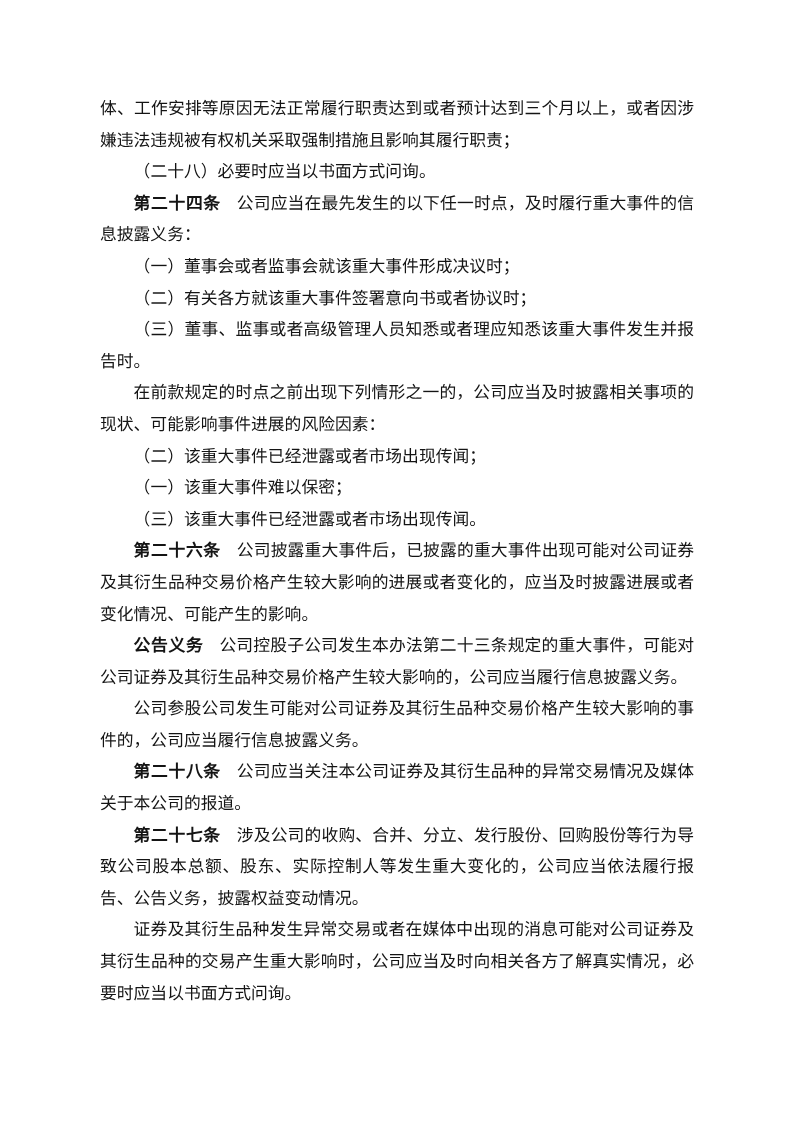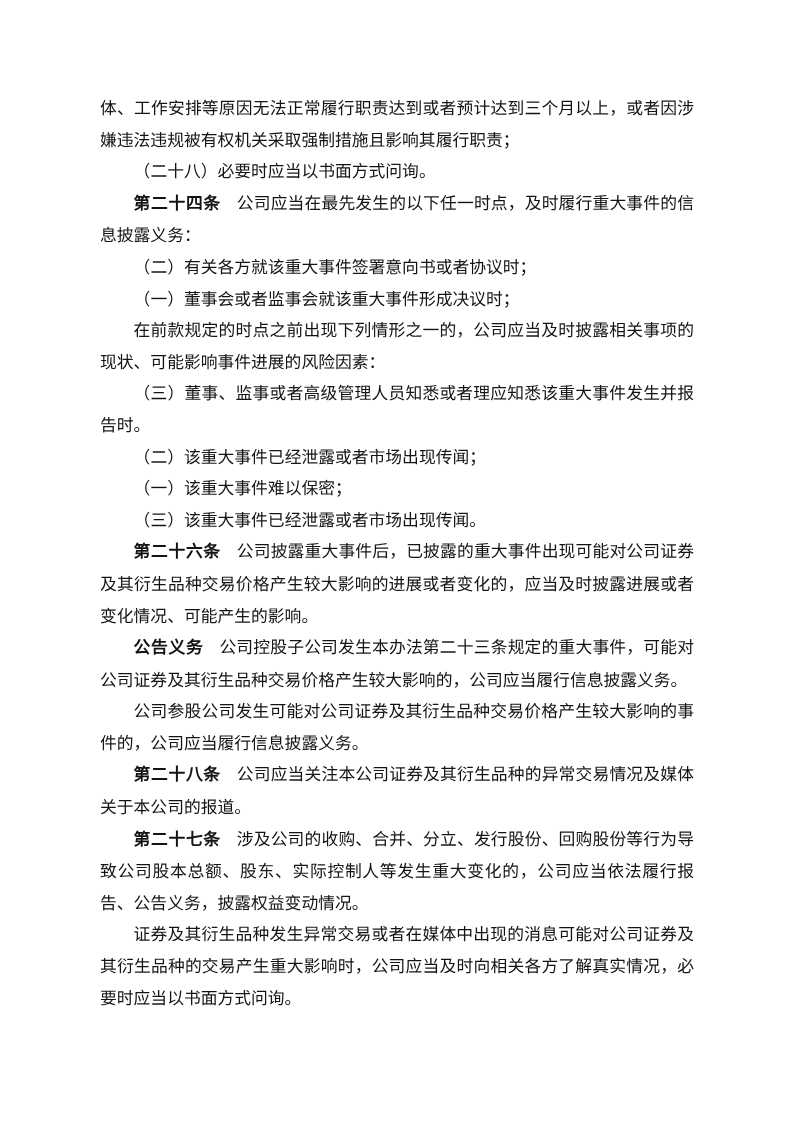--- a/index.html
+++ b/index.html
@@ -27,45 +27,45 @@
     line-height: 31.6px;
     color: #141414;
     text-align: justify;
     text-justify: inter-ideograph;
     word-break: break-all;
   }
   .indent {
     text-indent: 2em;
   }
   .article-label {
-    font-family: Liberation Mono, monospace;
+    font-family: Liberation Serif, serif;
     font-weight: 700;
     margin-right: 0.95em;
     letter-spacing: 0.5px;
   }
 </style>
 </head>
 <body>
 
 <div class="page">
   <div class="content">
 
     <p class="para"><span>体、工作安排等原因无法正常履行职责达到或者预计达到三个月以上，或者因涉嫌违法违规被有权机关采取强制措施且影响其履行职责；</span></p>
 
     <p class="para indent"><span>（二十八）必要时应当以书面方式问询。</span></p>
 
     <p class="para indent"><b class="article-label">第二十四条</b><span>公司应当在最先发生的以下任一时点，及时履行重大事件的信息披露义务：</span></p>
 
+    <p class="para indent"><span>（一）董事会或者监事会就该重大事件形成决议时；</span></p>
+
     <p class="para indent"><span>（二）有关各方就该重大事件签署意向书或者协议时；</span></p>
 
-    <p class="para indent"><span>（一）董事会或者监事会就该重大事件形成决议时；</span></p>
+    <p class="para indent"><span>（三）董事、监事或者高级管理人员知悉或者理应知悉该重大事件发生并报告时。</span></p>
 
     <p class="para indent"><span>在前款规定的时点之前出现下列情形之一的，公司应当及时披露相关事项的现状、可能影响事件进展的风险因素：</span></p>
-
-    <p class="para indent"><span>（三）董事、监事或者高级管理人员知悉或者理应知悉该重大事件发生并报告时。</span></p>
 
     <p class="para indent"><span>（二）该重大事件已经泄露或者市场出现传闻；</span></p>
 
     <p class="para indent"><span>（一）该重大事件难以保密；</span></p>
 
     <p class="para indent"><span>（三）该重大事件已经泄露或者市场出现传闻。</span></p>
 
     <p class="para indent"><b class="article-label">第二十六条</b><span>公司披露重大事件后，已披露的重大事件出现可能对公司证券及其衍生品种交易价格产生较大影响的进展或者变化的，应当及时披露进展或者变化情况、可能产生的影响。</span></p>
 
     <p class="para indent"><b class="article-label">公告义务</b><span>公司控股子公司发生本办法第二十三条规定的重大事件，可能对公司证券及其衍生品种交易价格产生较大影响的，公司应当履行信息披露义务。</span></p>

